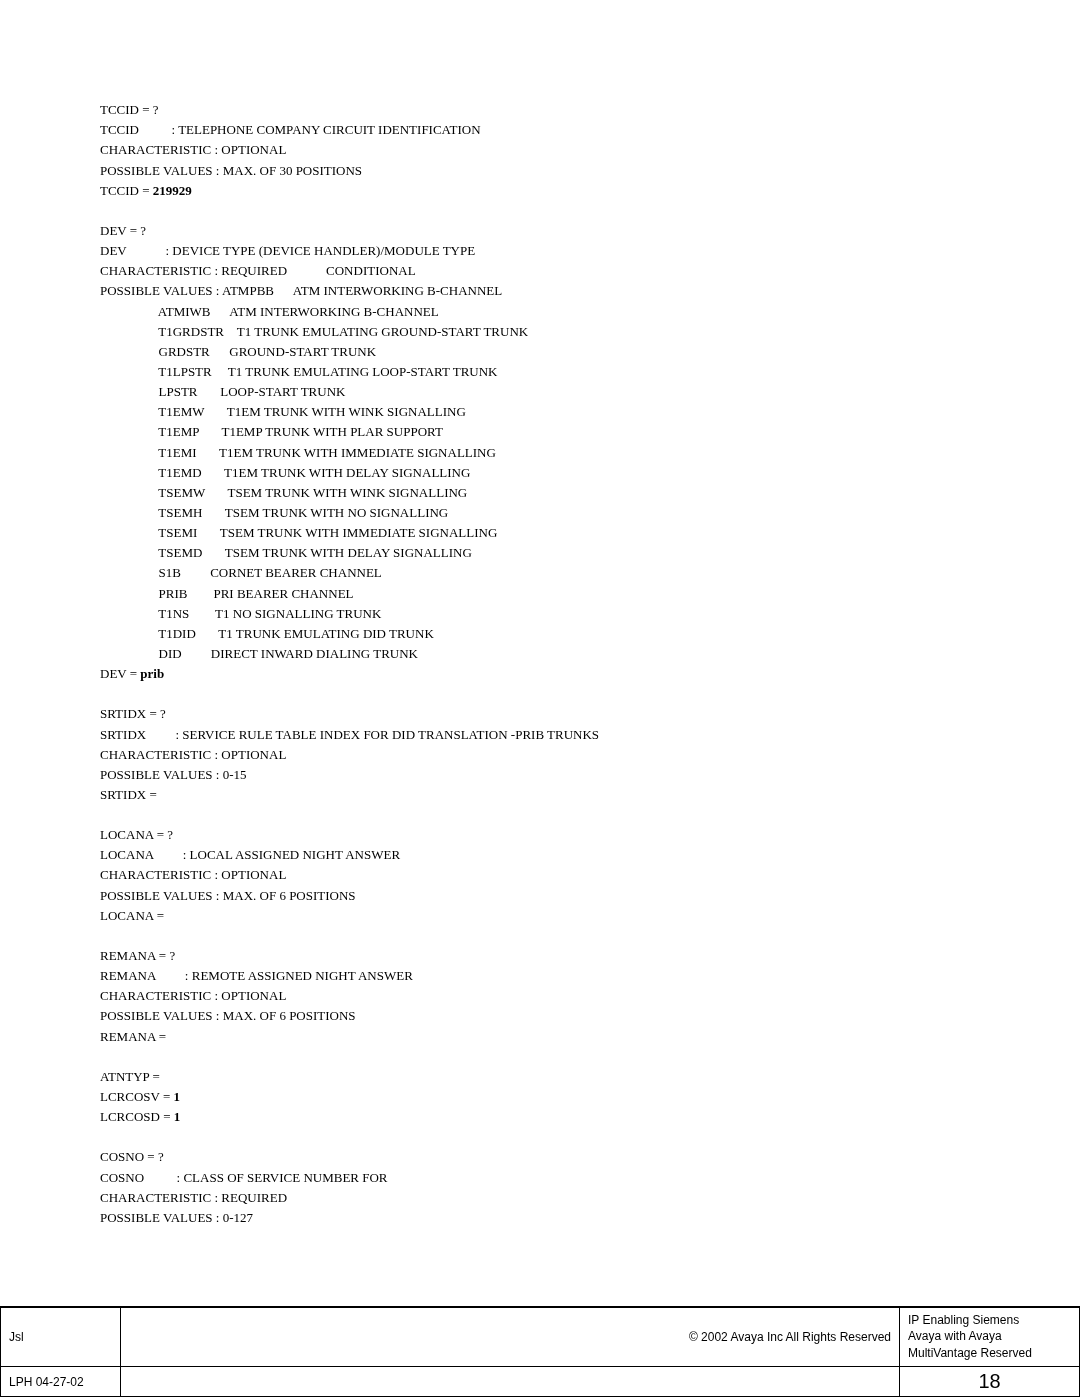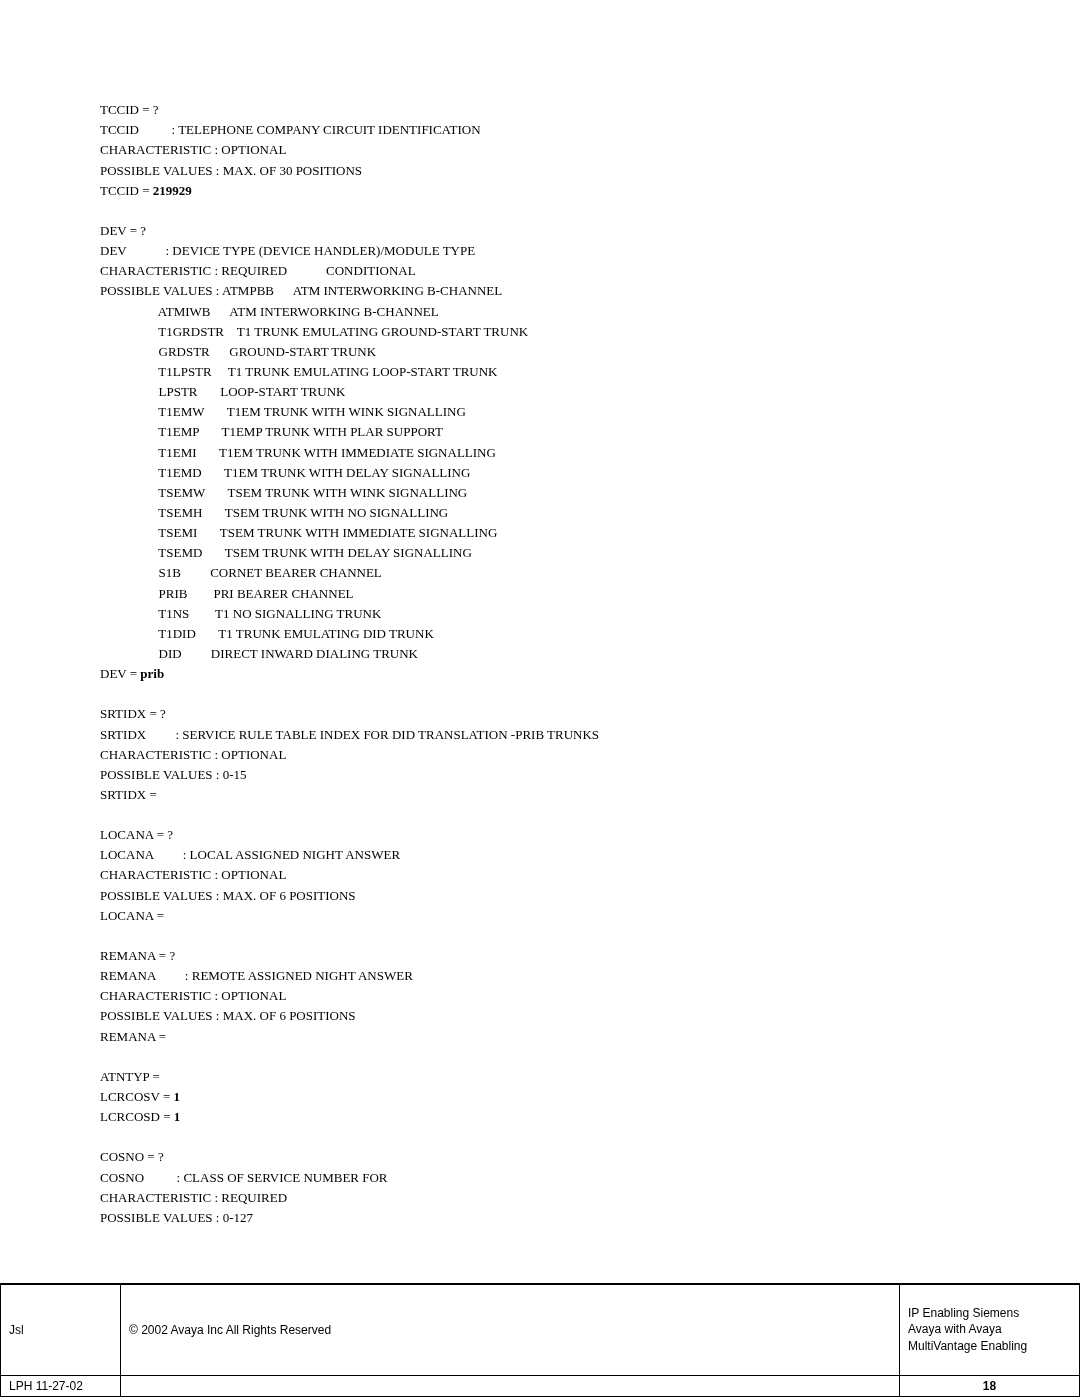--- a/index.html
+++ b/index.html
@@ -44,45 +44,45 @@
 
     .footer-table {
       width: 100%;
       border-collapse: collapse;
       font-family: Arial, sans-serif;
       font-size: 12px;
     }
 
     .footer-table td {
       border: 1px solid #000;
-      padding: 20px 8px;
+      padding: 4px 8px;
       vertical-align: middle;
     }
 
     .footer-cell-left {
       width: 120px;
     }
 
     .footer-cell-center {
-      text-align: left;
+      text-align: right;
     }
 
     .footer-cell-right {
       width: 180px;
       vertical-align: top;
       line-height: 1.4;
     }
 
     .footer-bottom-row td {
       padding: 3px 8px;
     }
 
     .footer-page-num {
-      font-size: 12px;
-      font-weight: bold;
+      font-size: 20px;
+      font-weight: normal;
     }
   </style>
 </head>
 <body>
 
 <div class="page-content">
   <div class="code-block">
 <span>TCCID = ?
 TCCID          : TELEPHONE COMPANY CIRCUIT IDENTIFICATION
 CHARACTERISTIC : OPTIONAL
@@ -145,25 +145,25 @@
 
 <div class="footer">
   <table class="footer-table">
     <tbody>
         <tr>
       <td class="footer-cell-left">Jsl</td>
       <td class="footer-cell-center">© 2002 Avaya Inc All Rights Reserved</td>
       <td class="footer-cell-right">
         <span>IP Enabling Siemens</span><br>
         <span>Avaya with Avaya</span><br>
-        <span>MultiVantage Enabling</span>
+        <span>MultiVantage Reserved</span>
       </td>
     </tr>
     <tr class="footer-bottom-row">
-      <td class="footer-cell-left">LPH 11-27-02</td>
+      <td class="footer-cell-left">LPH 04-27-02</td>
       <td class="footer-cell-center"></td>
       <td style="text-align:center;">
         <span class="footer-page-num">18</span>
       </td>
     </tr>
   </tbody>
     </table>
 </div>
 
 </body></html>

